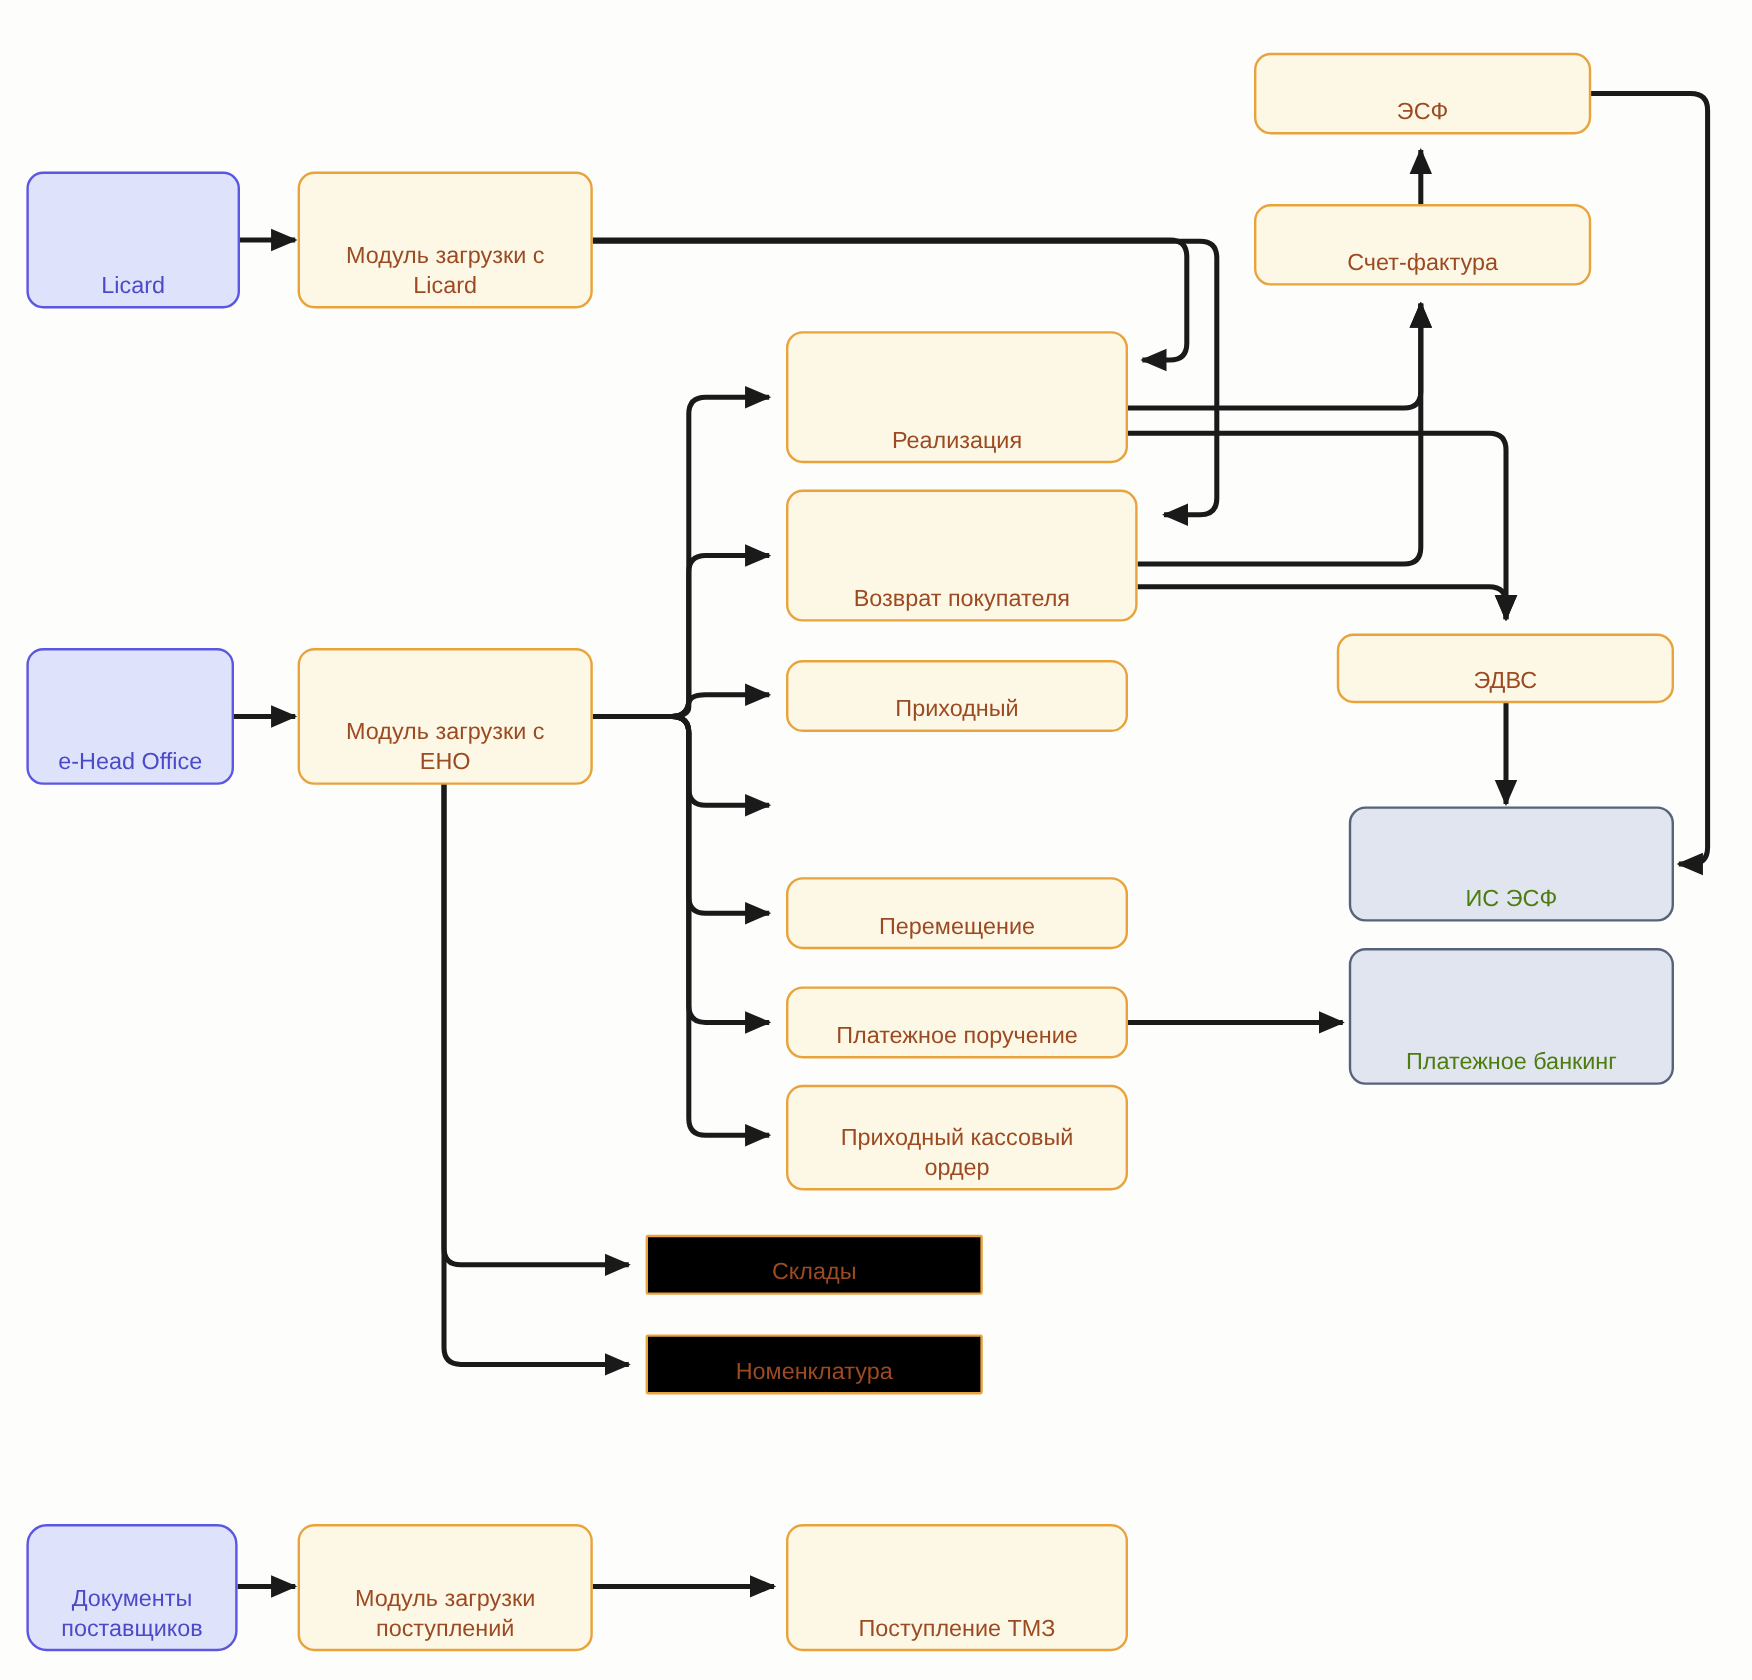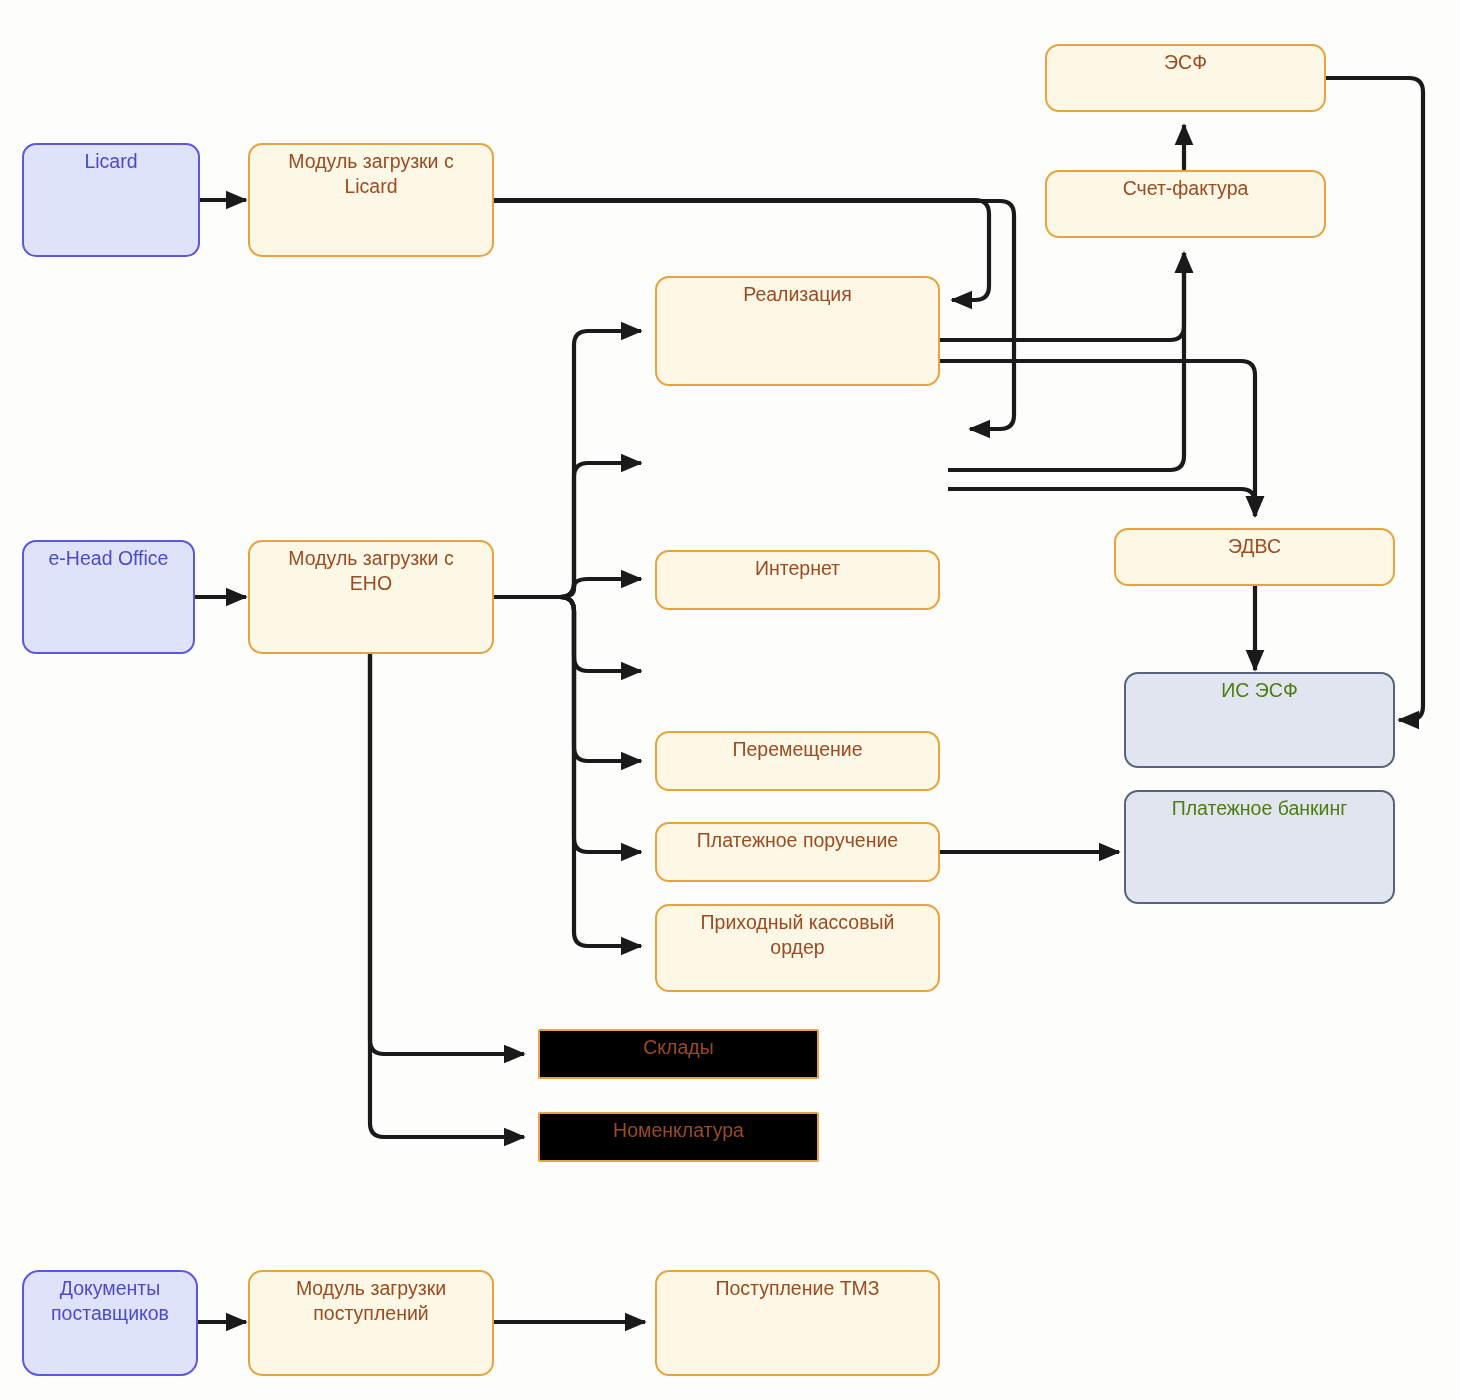--- a/index.html
+++ b/index.html
@@ -20,21 +20,21 @@
     position: absolute;
     inset: 0;
     width: 1460px;
     height: 1400px;
     pointer-events: none;
   }
   .node {
     position: absolute;
     box-sizing: border-box;
     display: flex;
-    align-items: flex-start;
+    align-items: flex-end;
     justify-content: center;
     text-align: center;
     line-height: 1.28;
     padding: 4px 20px;
     z-index: 2;
   }
   .node-label {
     display: block;
     width: 100%;
     white-space: pre-line;
@@ -151,23 +151,26 @@
 
   <div class="node n-doc" style="left:248px; top:540px; width:246px; height:114px;">
     <span class="node-label">Модуль загрузки с
 ЕНО</span>
   </div>
 
   <div class="node n-doc" style="left:655px; top:276px; width:285px; height:110px;">
     <span class="node-label">Реализация</span>
   </div>
 
+  <div class="node n-doc" style="left:655px; top:408px; width:293px; height:110px;">
+    <span class="node-label">Возврат покупателя</span>
+  </div>
 
   <div class="node n-doc" style="left:655px; top:550px; width:285px; height:60px;">
-    <span class="node-label">Интернет</span>
+    <span class="node-label">Приходный</span>
   </div>
 
 
   <div class="node n-doc" style="left:655px; top:731px; width:285px; height:60px;">
     <span class="node-label">Перемещение</span>
   </div>
 
   <div class="node n-doc" style="left:655px; top:822px; width:285px; height:60px;">
     <span class="node-label">Платежное поручение</span>
   </div>

